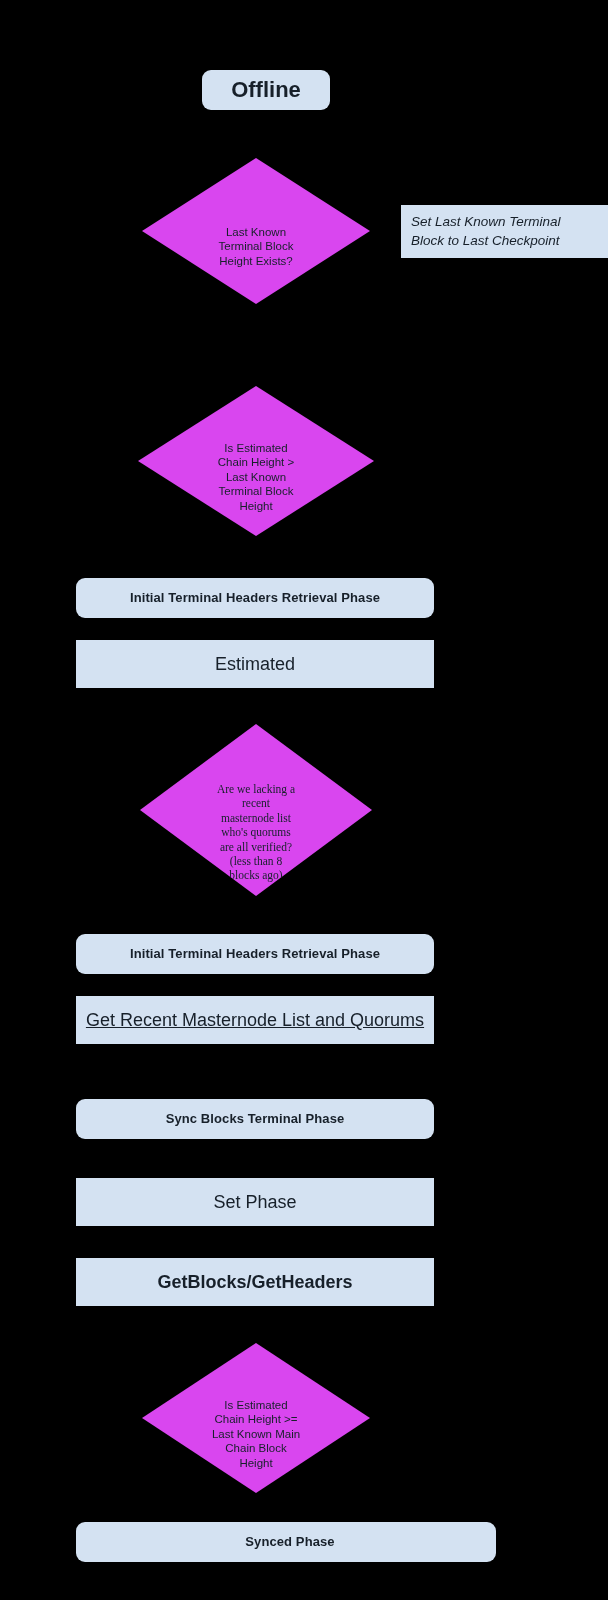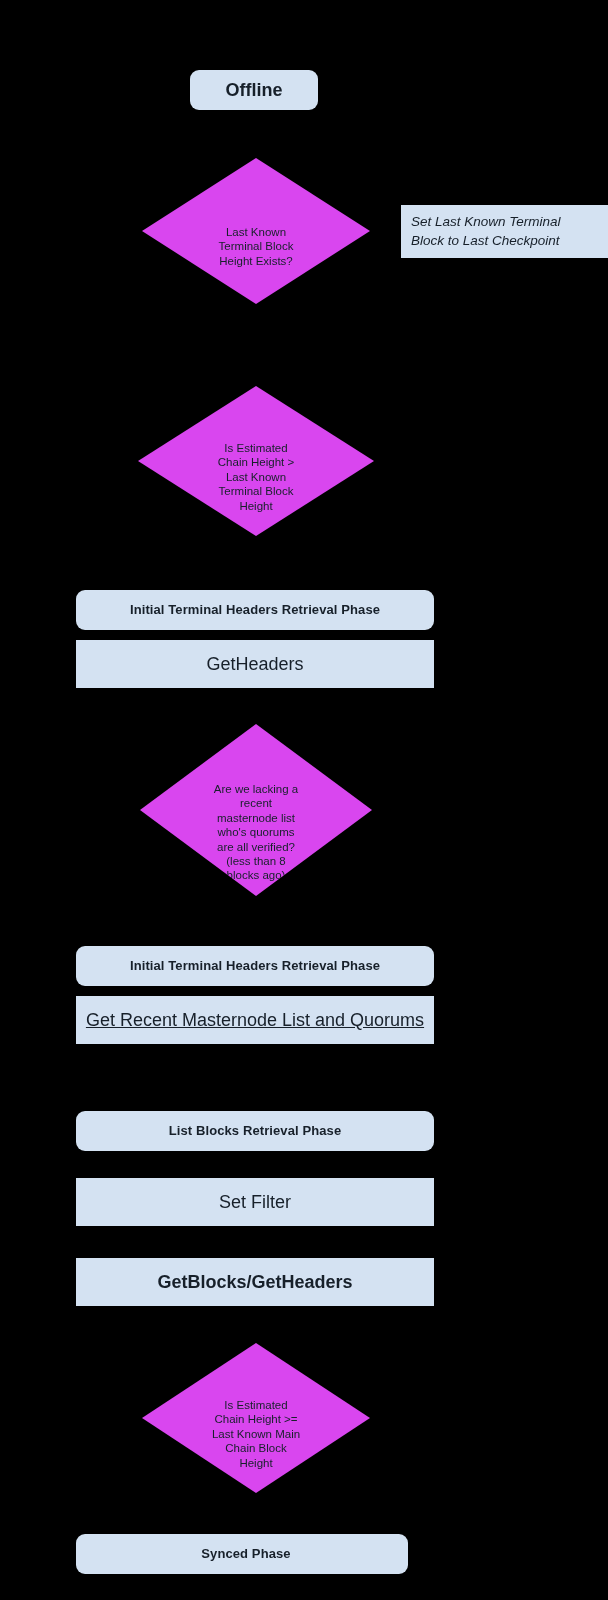--- a/index.html
+++ b/index.html
@@ -27,35 +27,35 @@
     text-align: center;
     line-height: 1.25;
   }
 
   
   .phase-bar {
     border-radius: 9px;
     font-size: 13px;
     font-weight: bold;
     letter-spacing: 0.1px;
-    margin-top: 12px;
   }
 
   
   .action-box {
     border-radius: 0;
     font-size: 18px;
     font-weight: normal;
   }
 
   
   .terminator {
     border-radius: 9px;
-    font-size: 18px;
+    font-size: 22px;
     font-weight: bold;
+    margin-left: 12px;
   }
 
   
   .side-box {
     border-radius: 0;
     font-size: 13.5px;
     font-weight: normal;
     justify-content: flex-start;
     text-align: left;
     padding: 0 10px;
@@ -75,21 +75,21 @@
     right: 0;
     text-align: center;
     color: #17202a;
     font-size: 11.5px;
     line-height: 1.25;
     white-space: pre-line;
   }
 
   .d1 .diamond-label { top: 52%; transform: translateY(-22%); }
   .d2 .diamond-label { top: 50%; transform: translateY(-28%); }
-  .d3 .diamond-label { top: 50%; transform: translateY(-28%); }
+  .d3 .diamond-label { top: 50%; transform: translateY(-28%); font-family: Liberation Serif, serif; }
   .d4 .diamond-label { top: 50%; transform: translateY(-28%); }
 </style>
 </head>
 <body>
 
 <div class="node terminator" style="left:190px; top:70px; width:128px; height:40px;">
   <span>Offline</span>
 </div>
 
 <div class="diamond d1" style="left:142px; top:158px; width:228px; height:146px;">
@@ -109,21 +109,21 @@
 Last Known
 Terminal Block
 Height</div>
 </div>
 
 <div class="node phase-bar" style="left:76px; top:578px; width:358px; height:40px;">
   <span>Initial Terminal Headers Retrieval Phase</span>
 </div>
 
 <div class="node action-box" style="left:76px; top:640px; width:358px; height:48px;">
-  <span>GetHeaders</span>
+  <span>Estimated</span>
 </div>
 
 <div class="diamond d3" style="left:140px; top:724px; width:232px; height:172px;">
   <div class="diamond-label">Are we lacking a
 recent
 masternode list
 who's quorums
 are all verified?
 (less than 8
 blocks ago)</div>
@@ -131,34 +131,34 @@
 
 <div class="node phase-bar" style="left:76px; top:934px; width:358px; height:40px;">
   <span>Initial Terminal Headers Retrieval Phase</span>
 </div>
 
 <div class="node action-box" style="left:76px; top:996px; width:358px; height:48px;text-decoration:underline;">
   <span>Get Recent Masternode List and Quorums</span>
 </div>
 
 <div class="node phase-bar" style="left:76px; top:1099px; width:358px; height:40px;">
-  <span>List Blocks Retrieval Phase</span>
+  <span>Sync Blocks Terminal Phase</span>
 </div>
 
 <div class="node action-box" style="left:76px; top:1178px; width:358px; height:48px;">
-  <span>Set Filter</span>
+  <span>Set Phase</span>
 </div>
 
 <div class="node action-box" style="left:76px; top:1258px; width:358px; height:48px;font-weight:bold;">
   <span>GetBlocks/GetHeaders</span>
 </div>
 
 <div class="diamond d4" style="left:142px; top:1343px; width:228px; height:150px;">
   <div class="diamond-label">Is Estimated
 Chain Height &gt;=
 Last Known Main
 Chain Block
 Height</div>
 </div>
 
-<div class="node phase-bar" style="left:76px; top:1522px; width:332px; height:40px;padding-left:8px;">
+<div class="node phase-bar" style="left:76px; top:1522px; width:420px; height:40px;padding-left:8px;">
   <span>Synced Phase</span>
 </div>
 
 </body></html>

